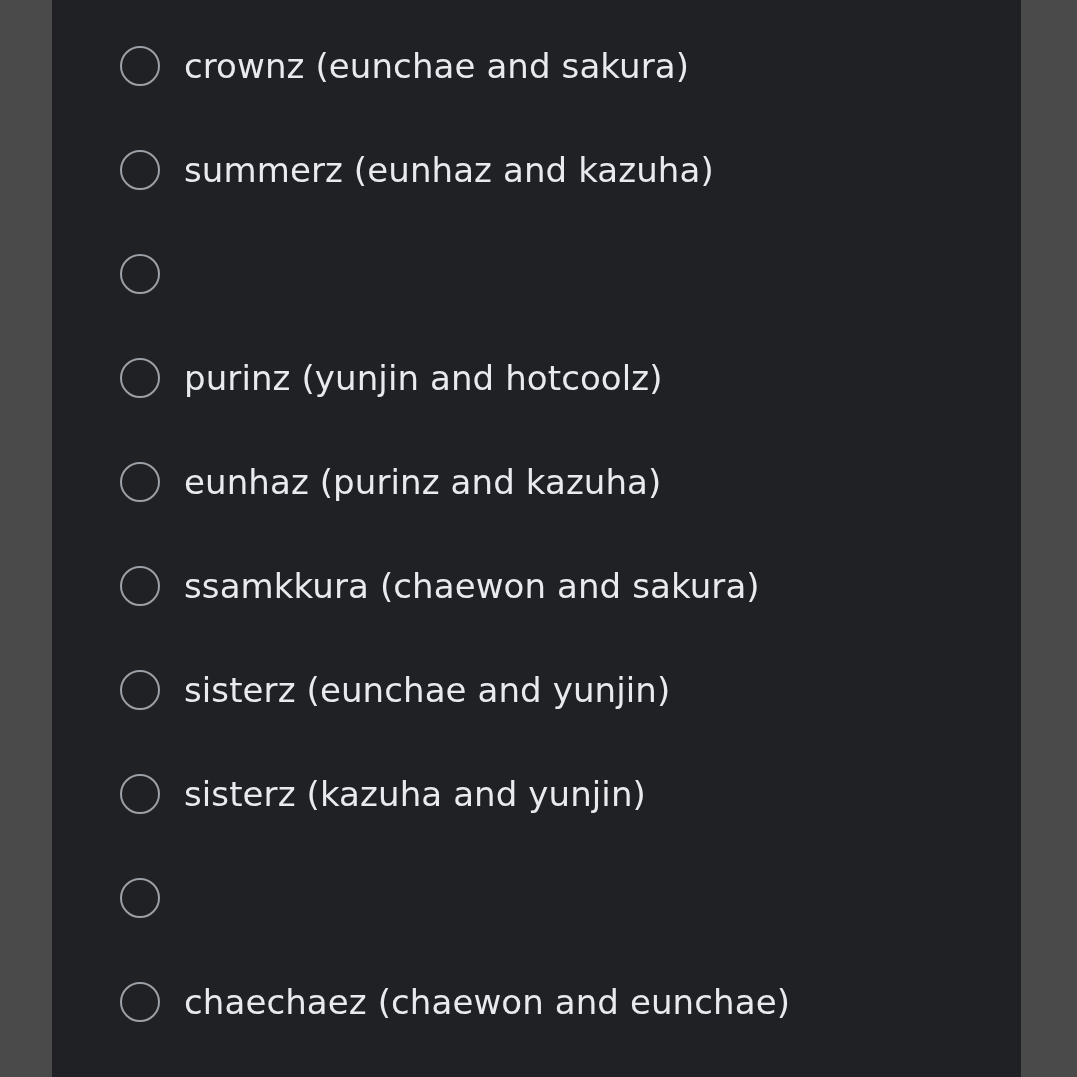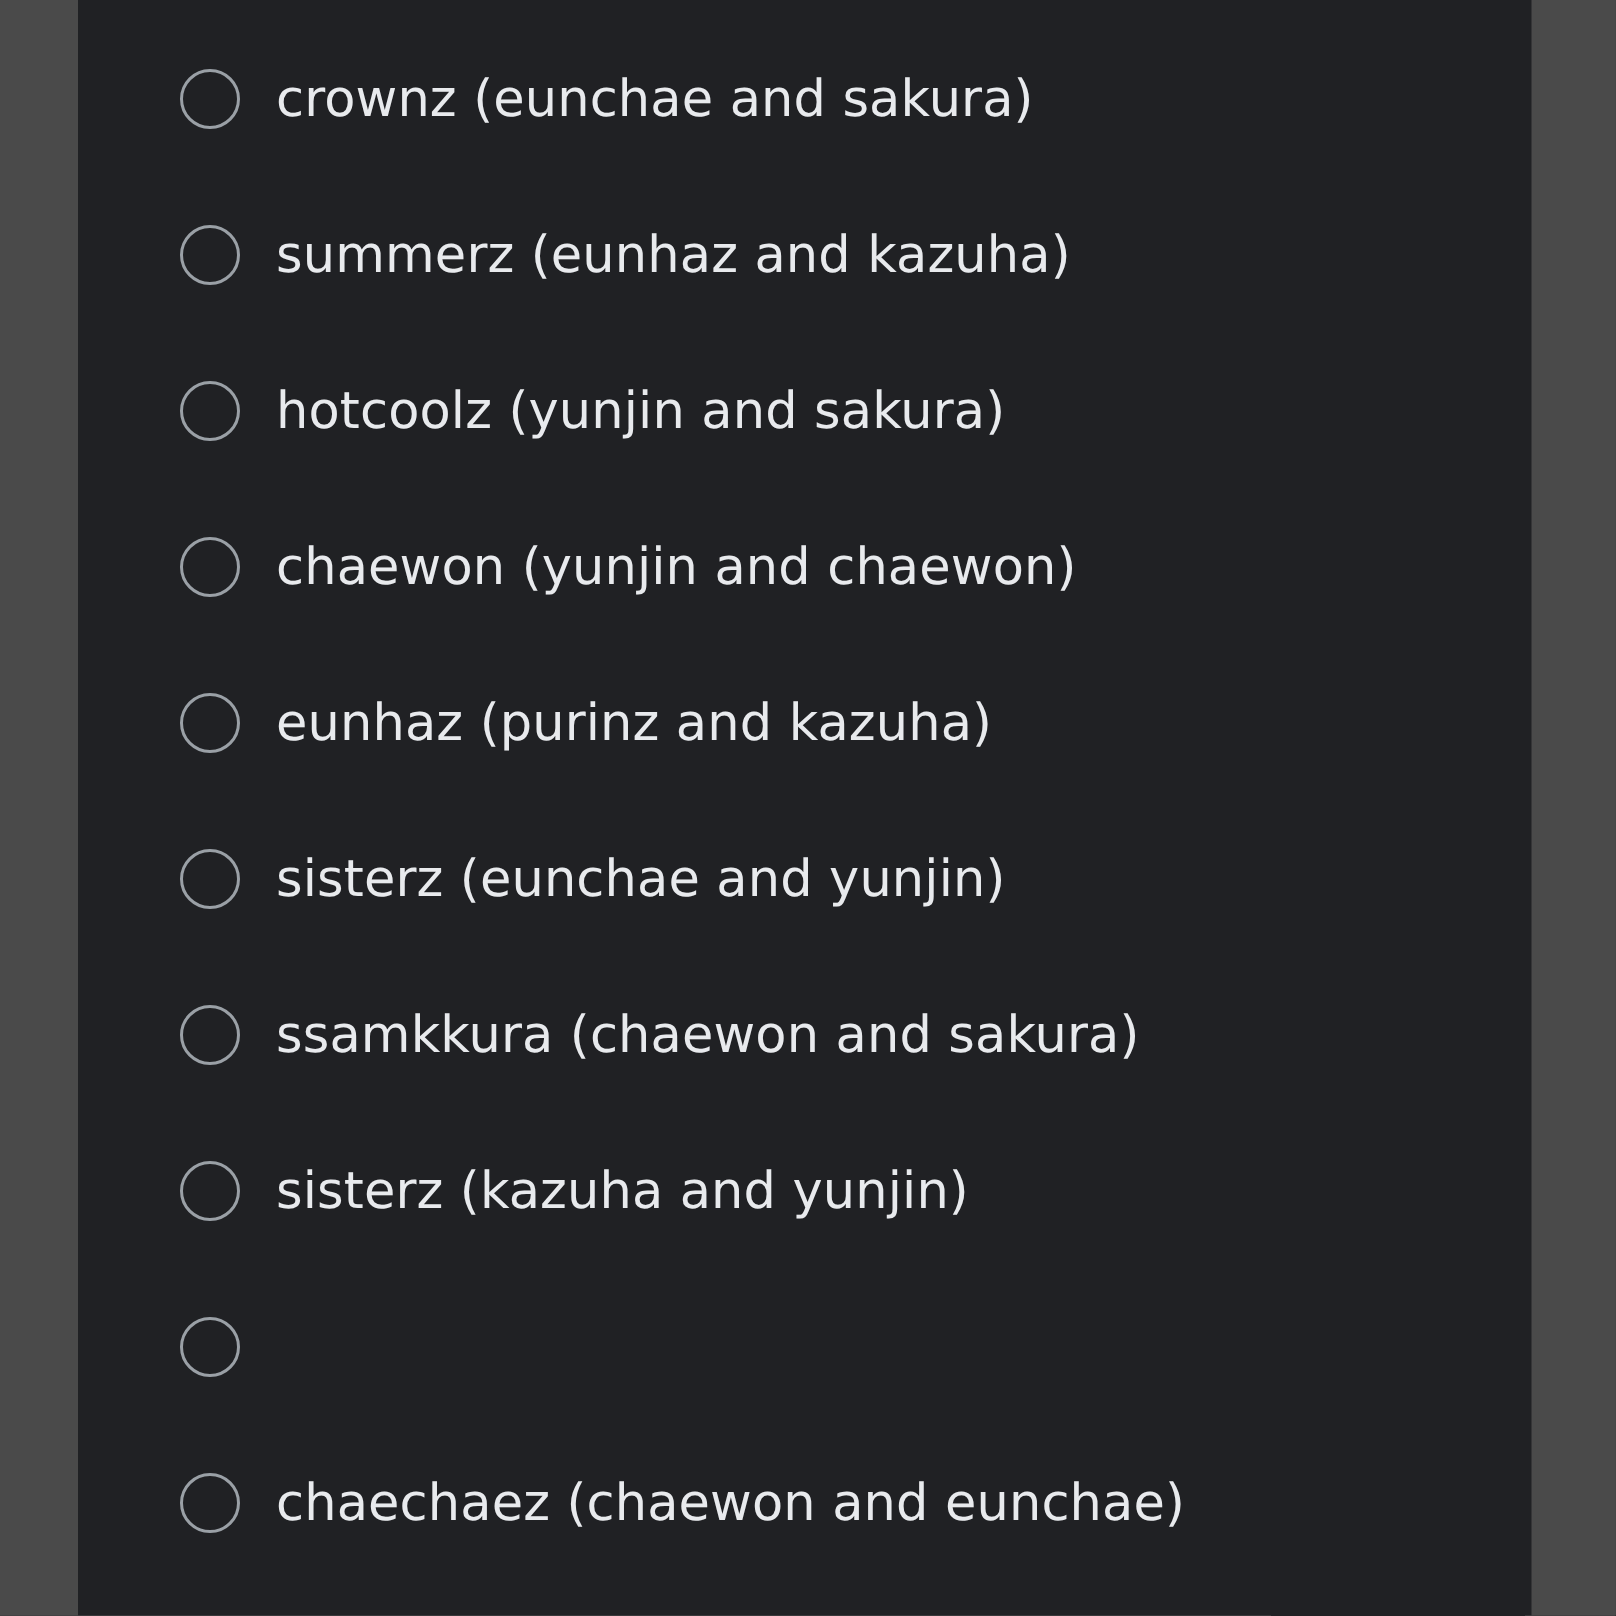--- a/index.html
+++ b/index.html
@@ -93,41 +93,40 @@
         <span class="option-label">crownz (eunchae and sakura)</span>
       </div>
 
       <div class="option-row">
         <span class="radio"></span>
         <span class="option-label">summerz (eunhaz and kazuha)</span>
       </div>
 
       <div class="option-row">
         <span class="radio"></span>
-        <span class="option-label">hotcoolz (yunjin and sakura)</span>
       </div>
 
       <div class="option-row">
         <span class="radio"></span>
-        <span class="option-label">chaewon (yunjin and chaewon)</span>
+        <span class="option-label">purinz (yunjin and hotcoolz)</span>
       </div>
 
       <div class="option-row">
         <span class="radio"></span>
         <span class="option-label">eunhaz (purinz and kazuha)</span>
       </div>
 
       <div class="option-row">
         <span class="radio"></span>
-        <span class="option-label">sisterz (eunchae and yunjin)</span>
+        <span class="option-label">ssamkkura (chaewon and sakura)</span>
       </div>
 
       <div class="option-row">
         <span class="radio"></span>
-        <span class="option-label">ssamkkura (chaewon and sakura)</span>
+        <span class="option-label">sisterz (eunchae and yunjin)</span>
       </div>
 
       <div class="option-row">
         <span class="radio"></span>
         <span class="option-label">sisterz (kazuha and yunjin)</span>
       </div>
 
       <div class="option-row">
         <span class="radio"></span>
       </div>

